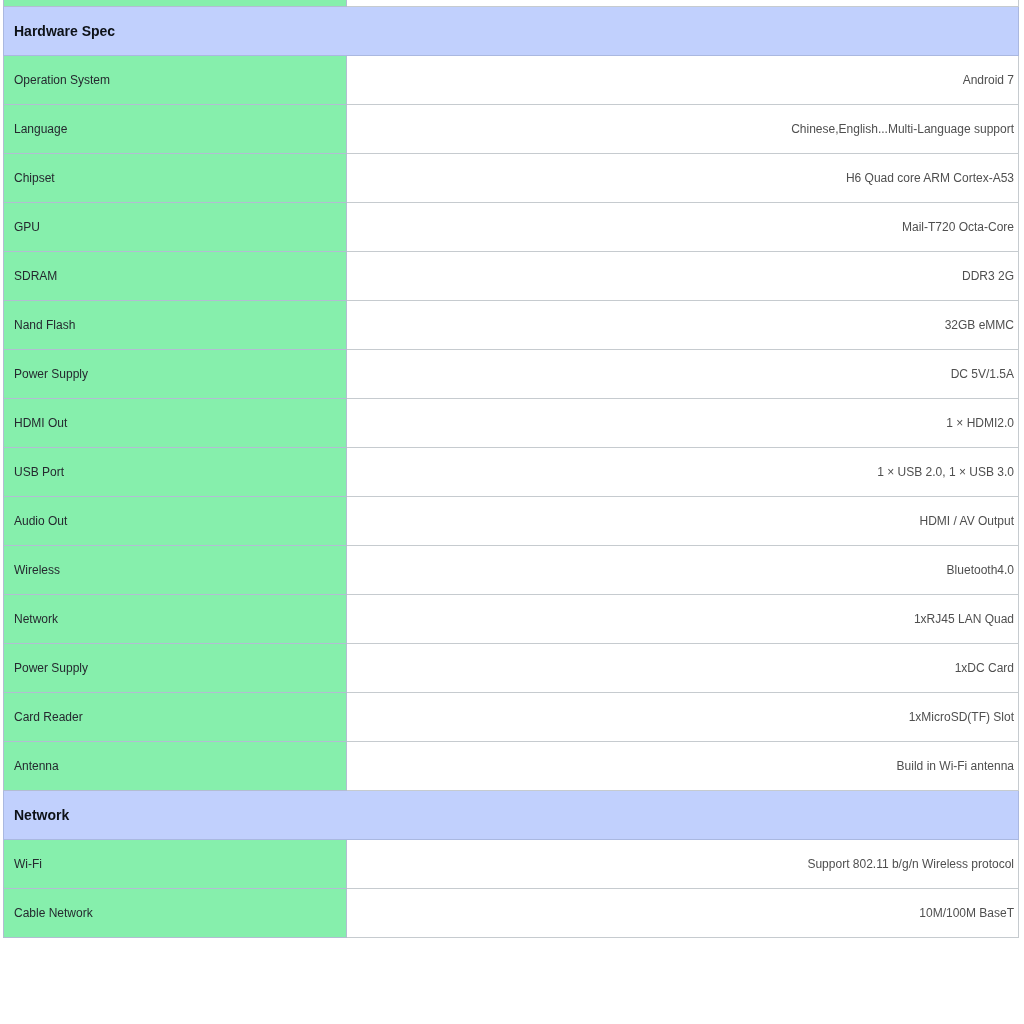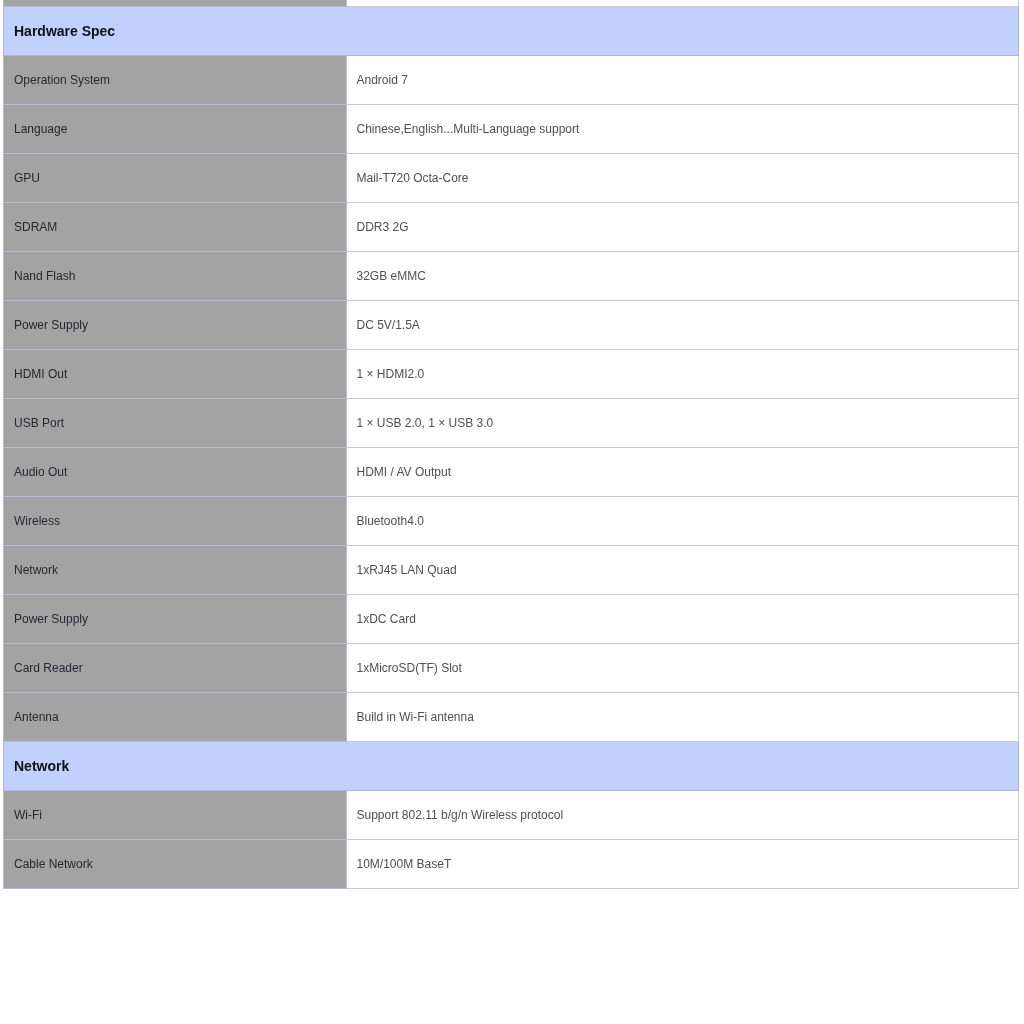--- a/index.html
+++ b/index.html
@@ -15,25 +15,25 @@
     height:49px;
     box-sizing:border-box;
     font-size:12px;
     font-weight:normal;
     color:#25292f;
     vertical-align:middle;
     white-space:nowrap;
     overflow:hidden;
     margin-left:24px;
   }
-  .spec-table td.col-label{width:342.5px;background:#a3a3a3;}
+  .spec-table td.col-label{width:342.5px;background:#86efac;}
   .spec-table td.col-value{
     background:#ffffff;
-    text-align:left;
-    padding:10px;
+    text-align:right;
+    padding:4px;
     border-color:#c6cbcf;
     color:#4f4f4f;
   }
   .spec-table tr.section-row td.section-cell{
     background:#c1d0fd;
     border-color:#aab8e0;
     font-weight:bold;
     font-size:14px;
     color:#0d1117;
     padding-left:10px;
@@ -53,20 +53,24 @@
       <tr class="section-row">
         <td class="section-cell" colspan="2">Hardware Spec</td>
       </tr>
       <tr class="spec-row">
         <td class="col-label">Operation System</td>
         <td class="col-value">Android 7</td>
       </tr>
       <tr class="spec-row">
         <td class="col-label">Language</td>
         <td class="col-value">Chinese,English...Multi-Language support</td>
+      </tr>
+      <tr class="spec-row">
+        <td class="col-label">Chipset</td>
+        <td class="col-value">H6 Quad core ARM Cortex-A53</td>
       </tr>
       <tr class="spec-row">
         <td class="col-label">GPU</td>
         <td class="col-value">Mail-T720 Octa-Core</td>
       </tr>
       <tr class="spec-row">
         <td class="col-label">SDRAM</td>
         <td class="col-value">DDR3 2G</td>
       </tr>
       <tr class="spec-row">

